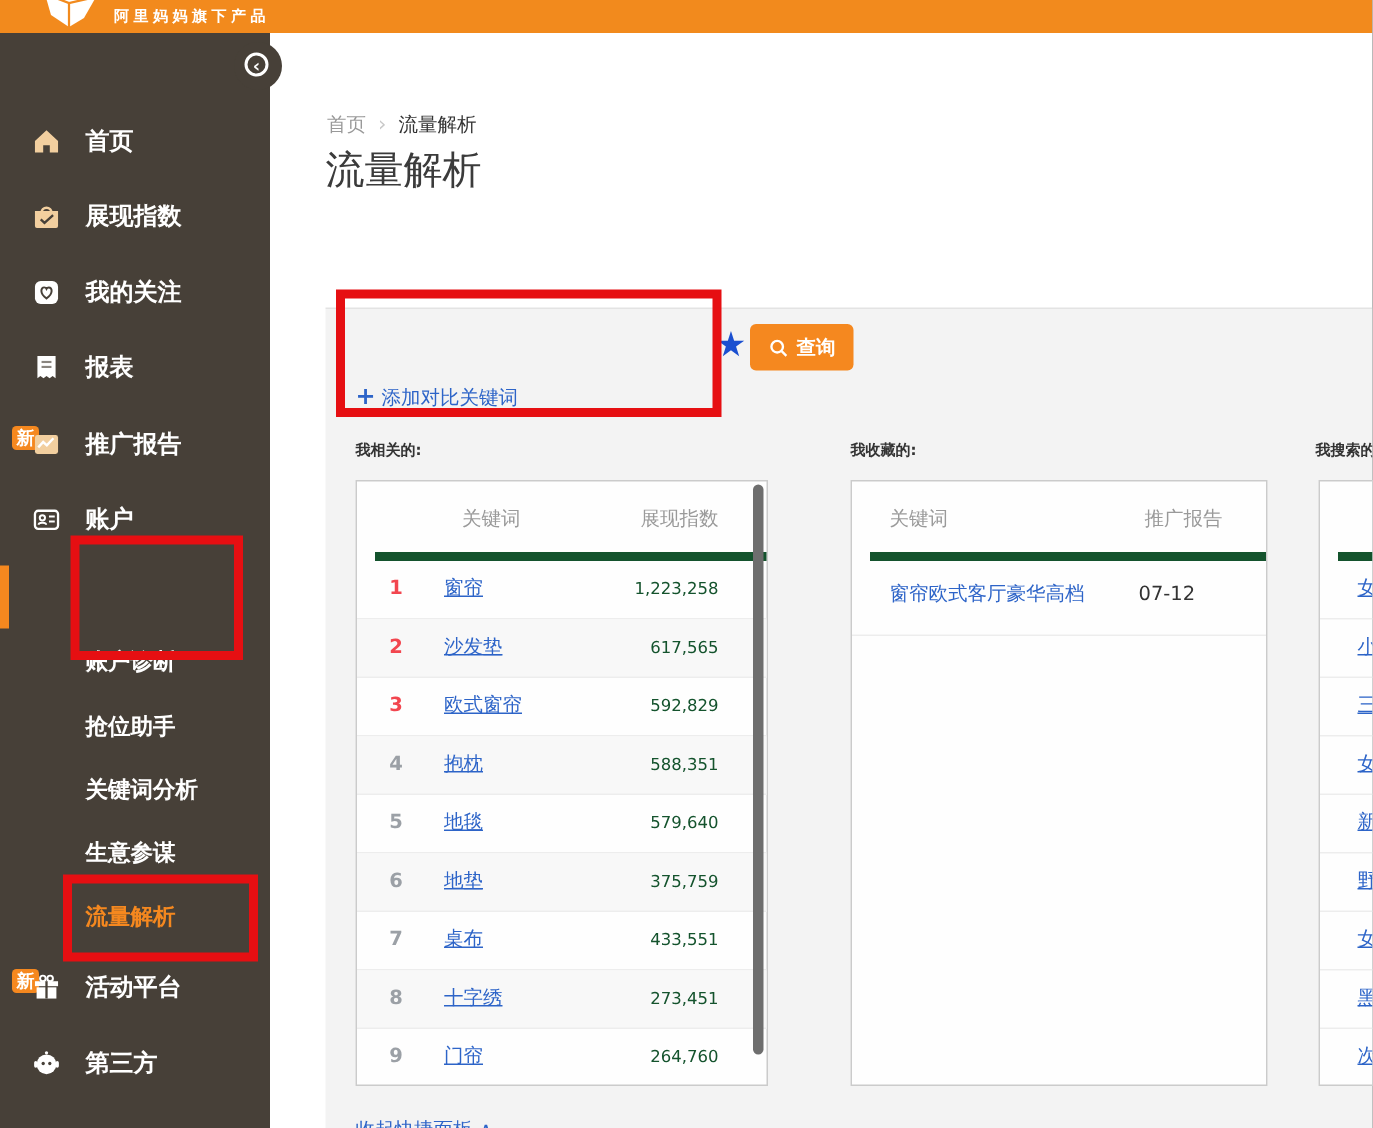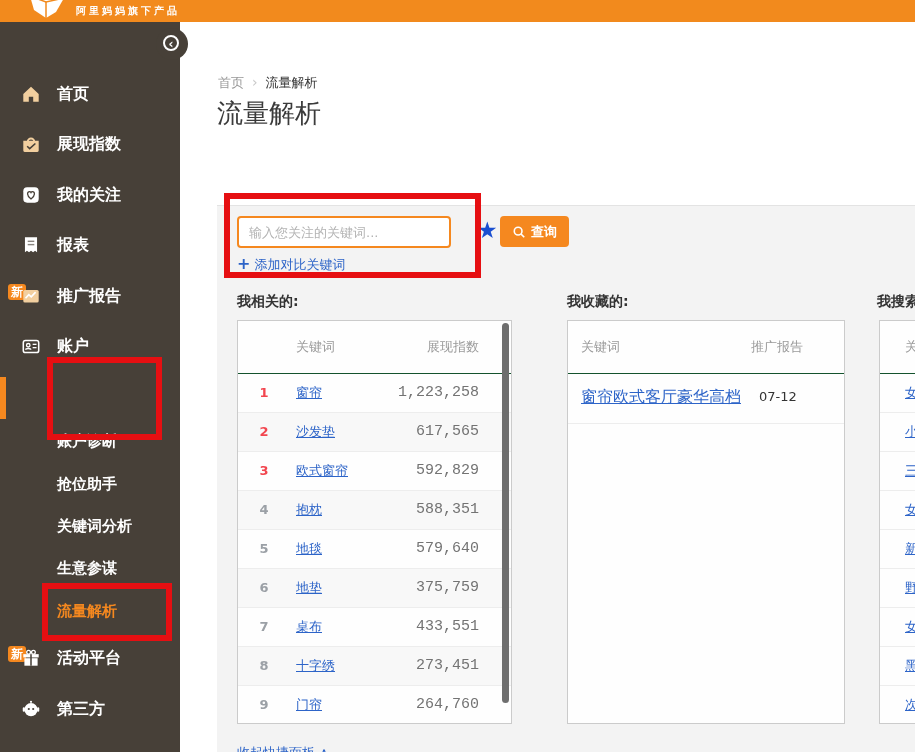--- a/index.html
+++ b/index.html
@@ -37,33 +37,33 @@
 
   
   .kwinput{position:absolute;left:237px;top:216px;width:214px;height:32px;border:2px solid var(--accent-orange,#F5881F);border-radius:4px;background:#fff;font-size:13px;color:#333;padding:0 10px;outline:none;}
   .kwinput::placeholder{color:#b3b3b3;}
   .star{position:absolute;left:477px;top:217px;font-size:23px;color:var(--star-blue,#1A4FD0);cursor:pointer;}
   .qbtn{position:absolute;left:500px;top:216px;height:31px;padding:0 12px;background:var(--accent-orange,#F5881F);border:none;border-radius:4px;color:#fff;font-size:13px;font-weight:600;cursor:pointer;display:flex;align-items:center;gap:5px;}
   .addcmp{position:absolute;left:237px;top:254px;font-size:13px;color:var(--link-blue,#2D64C8);cursor:pointer;text-decoration:none;}
   .addcmp .plus{font-size:16px;font-weight:bold;margin-right:4px;}
 
   
-  .plabel{position:absolute;top:293px;font-size:14px;font-weight:bold;color:#333;}
+  .plabel{position:absolute;top:293px;font-size:10px;font-weight:bold;color:#333;}
   .tbl{position:absolute;top:320px;background:#fefefe;border:1px solid var(--border-gray,#CBCBCB);}
-  .thead{position:absolute;top:0;left:0;right:0;height:53px;border-bottom:1px solid #14532d;}
+  .thead{position:absolute;top:0;left:12px;right:0;height:53px;border-bottom:6px solid #14532d;}
   .thead span{position:absolute;top:0;line-height:52px;font-size:13px;color:#9a9a9a;}
   .trow{position:absolute;left:0;right:0;height:39px;border-bottom:1px solid #ededed;}
   .trow.zebra{background:#f8f8f8;}
   .rank{position:absolute;left:14px;width:24px;text-align:center;line-height:38px;font-size:13px;font-weight:bold;color:var(--rank-gray,#9BA0A6);}
   .rank.top{color:var(--rank-red,#F2464F);}
   .kw{position:absolute;left:58px;line-height:38px;font-size:13px;color:var(--link-blue,#2D64C8);text-decoration:underline;cursor:pointer;white-space:nowrap;}
-  .val{position:absolute;right:32px;line-height:38px;font-size:15px;color:#737373;font-family:Liberation Mono, monospace;}
+  .val{position:absolute;right:32px;line-height:38px;font-size:11px;color:#14532d;}
   .sbthumb{position:absolute;right:2px;top:2px;width:7px;height:380px;background:#6e6e6e;border-radius:4px;cursor:pointer;}
 
-  .t2 .kw2{position:absolute;left:13px;line-height:46px;font-size:16px;color:var(--link-blue,#2D64C8);text-decoration:underline;cursor:pointer;white-space:nowrap;}
+  .t2 .kw2{position:absolute;left:25px;line-height:46px;font-size:13px;color:var(--link-blue,#2D64C8);cursor:pointer;white-space:nowrap;}
   .t2 .time{position:absolute;left:191px;line-height:46px;font-size:13px;color:#333;}
 
   .footlink{position:absolute;left:237px;top:744px;font-size:13px;color:var(--link-blue,#2D64C8);cursor:pointer;}
 
   
   .redbox{position:absolute;border:6px solid var(--annotation-red,#E60F12);z-index:50;pointer-events:none;}
 </style>
 </head>
 <body>
 
@@ -171,21 +171,20 @@
   </div>
 
   <div class="crumb">
     <span>首页</span><span class="sep">›</span><span class="cur">流量解析</span>
   </div>
   <div class="title">流量解析</div>
 
   <div class="tabline"></div>
   <div class="panel"></div>
 
-  <input class="kwinput" type="text" placeholder="输入您关注的关键词..." style="">
   <span class="star">★</span>
   <button class="qbtn">
     <svg width="14" height="14" viewBox="0 0 16 16">
         <circle cx="7" cy="7" r="4.4" fill="none" stroke="#fff" stroke-width="1.8"></circle>
         <line x1="10.4" y1="10.4" x2="14" y2="14" stroke="#fff" stroke-width="1.8"></line>
       </svg>
     <span>查询</span>
   </button>
   <a class="addcmp"><span class="plus">+</span><span>添加对比关键词</span></a>
 

